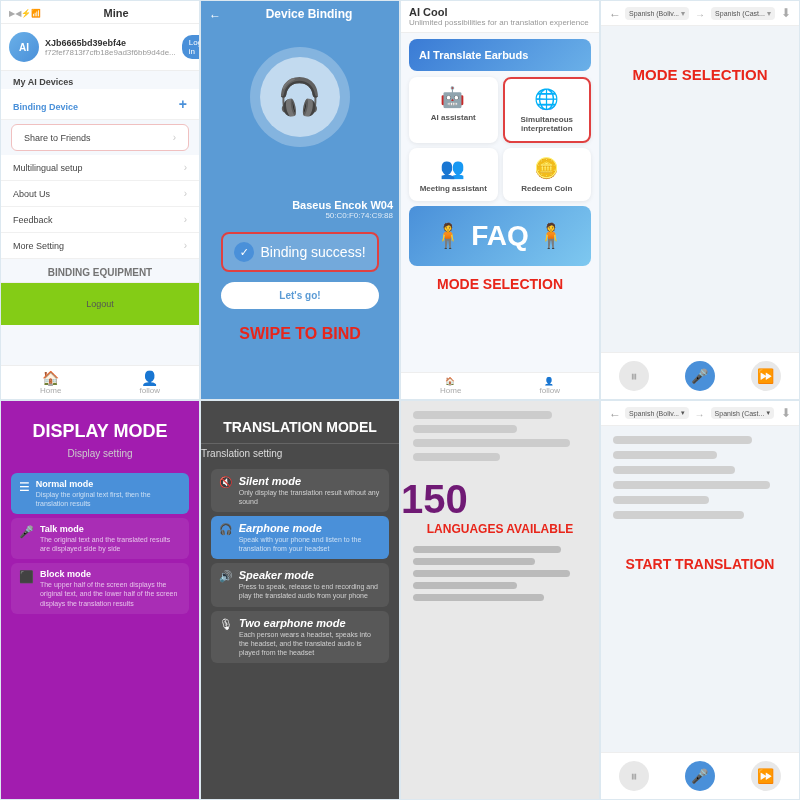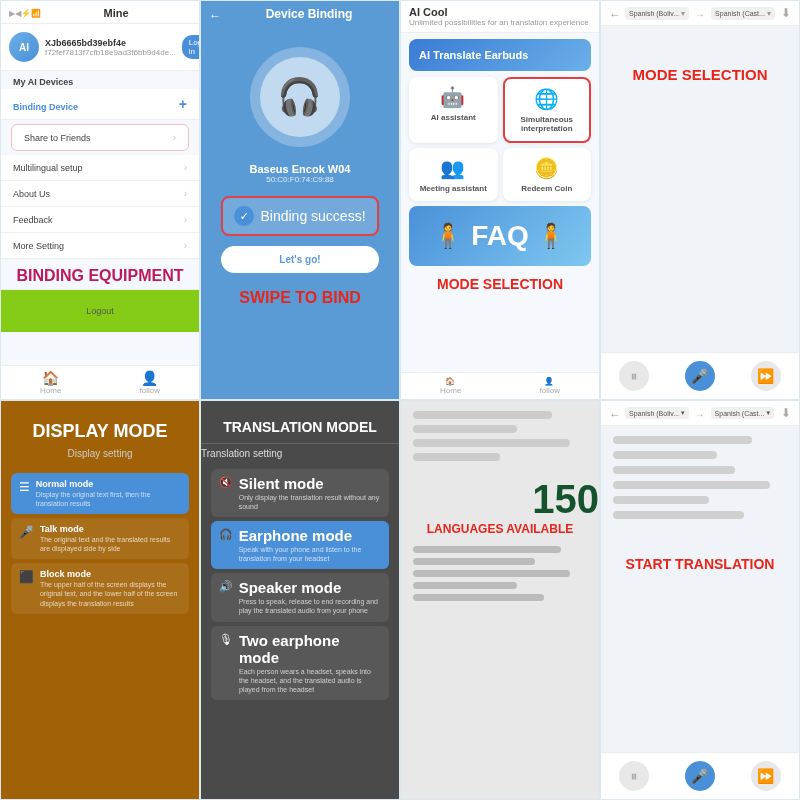--- a/index.html
+++ b/index.html
@@ -78,21 +78,21 @@
       font-size: 9px; color: #444;
     }
     .cell1 .menu-item.highlighted { color: #4a90d9; font-weight: 600; }
     .cell1 .menu-item.boxed {
       margin: 4px 10px; border: 1px solid #f0c0c0; border-radius: 6px;
       background: #fff;
     }
     .cell1 .chevron { color: #ccc; font-size: 10px; }
     .cell1 .plus { color: #4a90d9; font-size: 14px; }
     .cell1 .label-red {
-      font-size: 16px; font-weight: 800; color: #be185d;
+      font-size: 10px; font-weight: 800; color: #737373;
       text-align: center; padding: 8px 0 4px;
     }
     .cell1 .logout-row {
       text-align: center; font-size: 9px; color: #555; padding: 16px;
       background: #84cc16; border-top: 1px solid #eee;
     }
     .cell1 .bottom-tabs {
       display: flex; justify-content: space-around;
       padding: 4px 0; background: #fff; border-top: 1px solid #eee;
       position: absolute; bottom: 0; left: 0; right: 0;
@@ -120,21 +120,21 @@
       display: flex; align-items: center; justify-content: center;
     }
     .cell2 .earbuds-inner {
       width: 80px; height: 80px;
       border-radius: 50%;
       background: rgba(255,255,255,0.5);
       display: flex; align-items: center; justify-content: center;
       font-size: 36px;
     }
     .cell2 .device-info {
-      text-align: center; padding: 6px;
+      text-align: right; padding: 6px; margin-top: 36px;
     }
     .cell2 .device-name { color: #fff; font-size: 11px; font-weight: 700; }
     .cell2 .device-mac { color: rgba(255,255,255,0.8); font-size: 8px; }
     .cell2 .binding-box {
       margin: 6px 20px;
       border: 2px solid #e04040;
       border-radius: 8px;
       background: rgba(255,255,255,0.15);
       padding: 8px;
       display: flex; align-items: center; justify-content: center; gap: 6px;
@@ -241,21 +241,21 @@
     .cell4 .tab-btn4 {
       width: 30px; height: 30px;
       border-radius: 50%;
       display: flex; align-items: center; justify-content: center;
       font-size: 14px;
     }
     .cell4 .tab-btn4.active { background: #4a90d9; color: #fff; }
     .cell4 .tab-btn4.inactive { background: #e8e8e8; color: #aaa; }
 
     
-    .cell5 { background: #a16207; }
+    .cell5 { background: #a21caf; }
     .cell5 .display-mode-label {
       font-size: 18px; font-weight: 800; color: #fff;
       text-align: center; padding: 20px 0 6px;
     }
     .cell5 .display-sub {
       font-size: 10px; color: #ccc; text-align: center; padding-bottom: 10px;
     }
     .cell5 .mode-option {
       margin: 4px 10px;
       background: rgba(255,255,255,0.08);
@@ -282,35 +282,35 @@
     .cell6 .trans-option {
       margin: 4px 10px;
       background: rgba(255,255,255,0.08);
       border-radius: 6px;
       padding: 6px 8px;
       display: flex; align-items: flex-start; gap: 6px;
     }
     .cell6 .trans-option.active { background: #4a90d9; }
     .cell6 .trans-icon { font-size: 11px; color: #fff; flex-shrink: 0; margin-top: 1px; }
     .cell6 .trans-text { }
-    .cell6 .trans-name { font-size: 15px; font-weight: 700; color: #fff; }
+    .cell6 .trans-name { font-size: 11px; font-weight: 700; color: #fff; font-style: italic; }
     .cell6 .trans-desc { font-size: 7px; color: rgba(255,255,255,0.7); margin-top: 1px; line-height: 1.3; }
 
     
     .cell7 { background: #e8e8e8; }
     .cell7 .blur-lines {
       padding: 10px 12px 0;
     }
     .cell7 .blur-line {
       height: 8px; border-radius: 4px;
       background: #ccc; margin-bottom: 6px;
     }
     .cell7 .big-number {
-      font-size: 40px; font-weight: 900; color: #14532d;
-      text-align: right; padding: 10px 0 0;
+      font-size: 40px; font-weight: 900; color: #701a75;
+      text-align: left; padding: 10px 0 0;
     }
     .cell7 .lang-label {
       font-size: 12px; font-weight: 700; color: #e8251a;
       text-align: center; padding: 0 0 10px;
     }
     .cell7 .more-lines { padding: 0 12px; }
 
     
     .cell8 { background: #f0f4f8; }
     .cell8 .top-bar8 {

